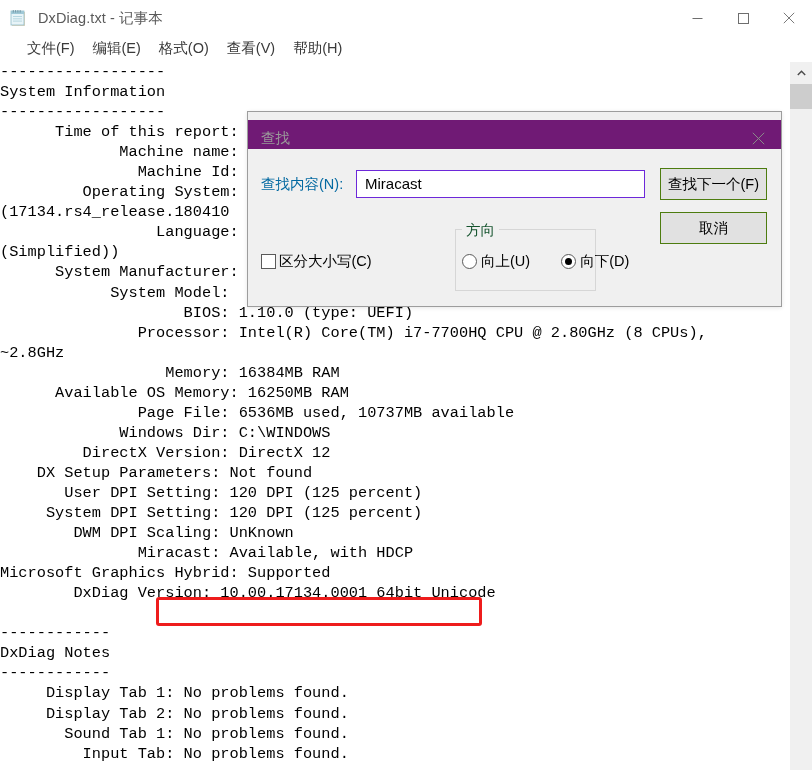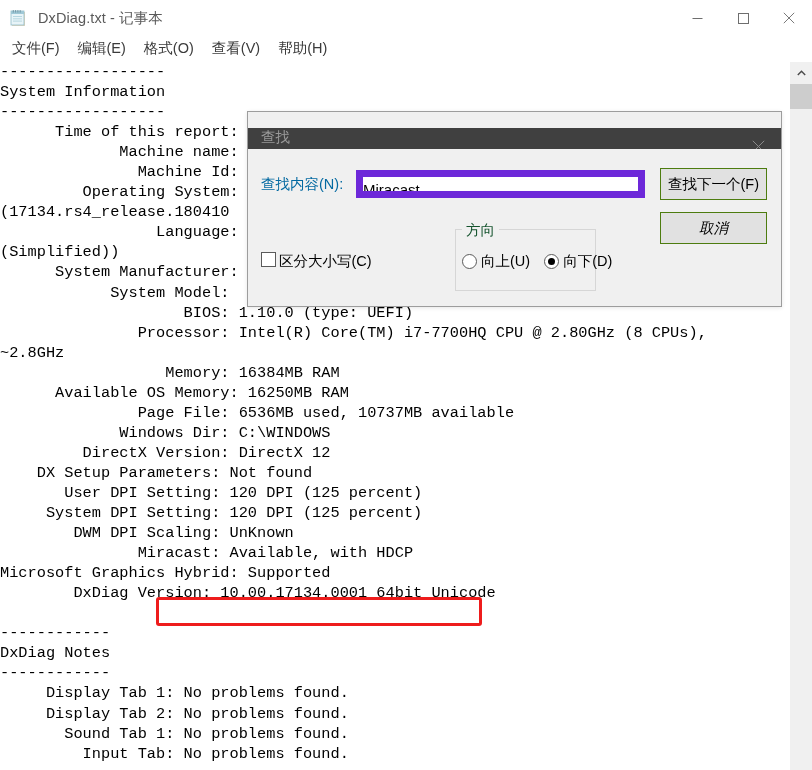--- a/index.html
+++ b/index.html
@@ -61,21 +61,21 @@
   .win-btn svg { display: block; }
 
   
   .menubar {
     position: absolute;
     left: 0; top: 36px;
     width: 812px; height: 26px;
     background: #ffffff;
     display: flex;
     align-items: center;
-    padding-left: 3px;
+    padding-left: 18px;
     box-sizing: border-box;
   }
   .menu-item {
     font-size: 14.5px;
     color: #3b3b3b;
     padding: 2px 9px 3px 9px;
     white-space: nowrap;
   }
 
   
@@ -149,24 +149,25 @@
     left: 247px; top: 111px;
     width: 535px;
     height: 196px;
     background: #f0f0f0;
     border: 1px solid #9d9d9d;
     box-sizing: border-box;
     box-shadow: 0 1px 4px rgba(0,0,0,0.10);
   }
   .dlg-titlebar {
     position: absolute;
-    left: 0; top: 16px;
+    left: 0; top: 8px;
     width: 533px; height: 37px;
-    background: #404040;
-    display: flex;
+    background: #701a75;
+    display: flex;
+    align-items: center;
   }
   .dlg-title {
     margin-left: 13px;
     font-size: 14.5px;
     color: #9a9a9a;
     white-space: nowrap;
   }
   .dlg-close {
     position: absolute;
     right: 0; top: 0;
@@ -188,47 +189,47 @@
     left: 13px; top: 26px;
     font-size: 14.5px;
     color: #0369a1;
     white-space: nowrap;
   }
   .find-input {
     position: absolute;
     left: 108px; top: 21px;
     width: 289px; height: 28px;
     background: #ffffff;
-    border: 7px solid #6d28d9;
+    border: 1px solid #6d28d9;
     box-sizing: border-box;
     font-family: "Liberation Sans", sans-serif;
     font-size: 15px;
     color: #000000;
-    padding: 0 0;
+    padding: 0 8px;
     line-height: 26px;
     white-space: nowrap;
     overflow: hidden;
   }
 
   .btn {
     position: absolute;
     width: 107px; height: 32px;
     background: #e1e1e1;
     border: 1px solid #4d7c0f;
     box-sizing: border-box;
     font-family: "Liberation Sans", sans-serif;
     font-size: 14.5px;
     color: #000000;
     display: flex;
     align-items: center;
     justify-content: center;
     white-space: nowrap;
   }
   .btn-findnext { left: 412px; top: 19px; }
-  .btn-cancel   { left: 412px; top: 63px; font-style: italic; }
+  .btn-cancel   { left: 412px; top: 63px; }
 
   .groupbox {
     position: absolute;
     left: 207px; top: 80px;
     width: 141px; height: 62px;
     border: 1px solid #d6d6d6;
     box-sizing: border-box;
   }
   .groupbox-label {
     position: absolute;
@@ -237,20 +238,21 @@
     padding: 0 4px;
     font-size: 14.5px;
     color: #14532d;
     white-space: nowrap;
   }
   .radio-row {
     position: absolute;
     left: 214px; top: 103px;
     display: flex;
     align-items: center;
+    gap: 17px;
   }
   .radio {
     display: flex;
     align-items: center;
     margin-right: 14px;
     white-space: nowrap;
     font-size: 14.5px;
     color: #000000;
   }
   .radio-mark {
@@ -269,21 +271,21 @@
     left: 3px; top: 3px;
     width: 7px; height: 7px;
     border-radius: 50%;
     background: #000000;
   }
 
   .checkbox-row {
     position: absolute;
     left: 13px; top: 103px;
     display: flex;
-    align-items: flex-start;
+    align-items: center;
     font-size: 14.5px;
     color: #000000;
     white-space: nowrap;
   }
   .check-mark {
     width: 15px; height: 15px;
     border: 1px solid #5a5a5a;
     background: #ffffff;
     box-sizing: border-box;
     margin-right: 3px;

